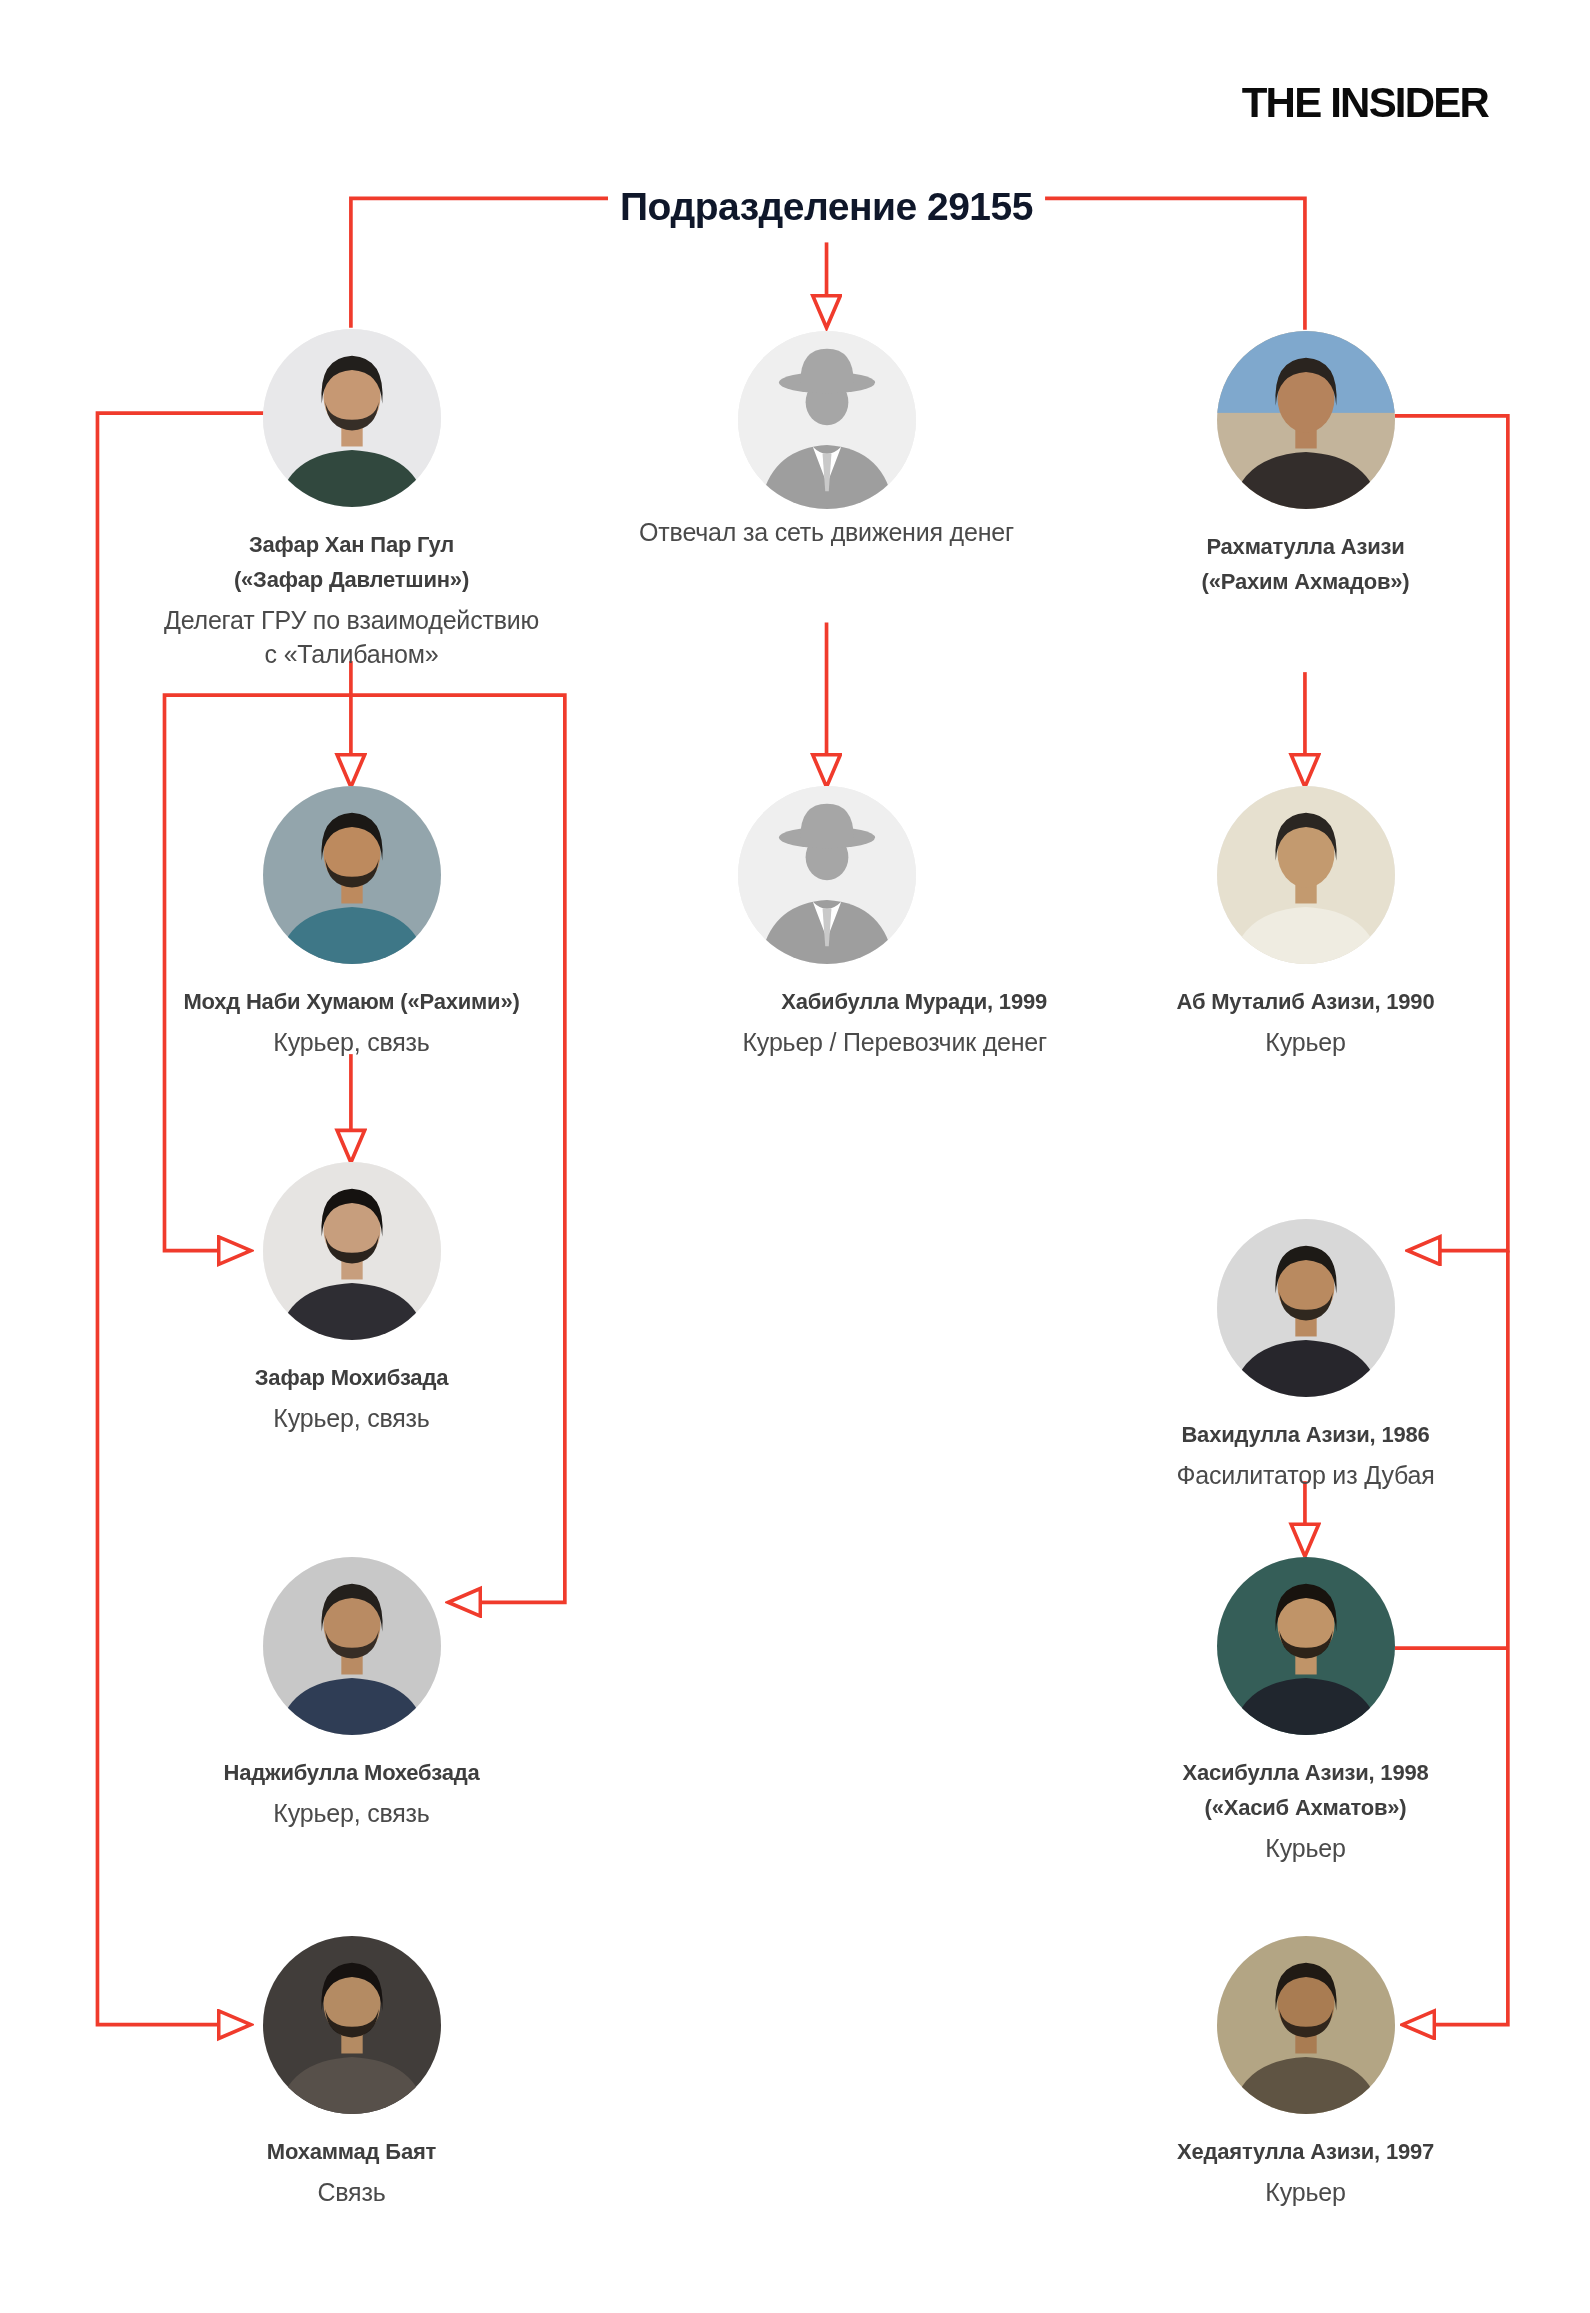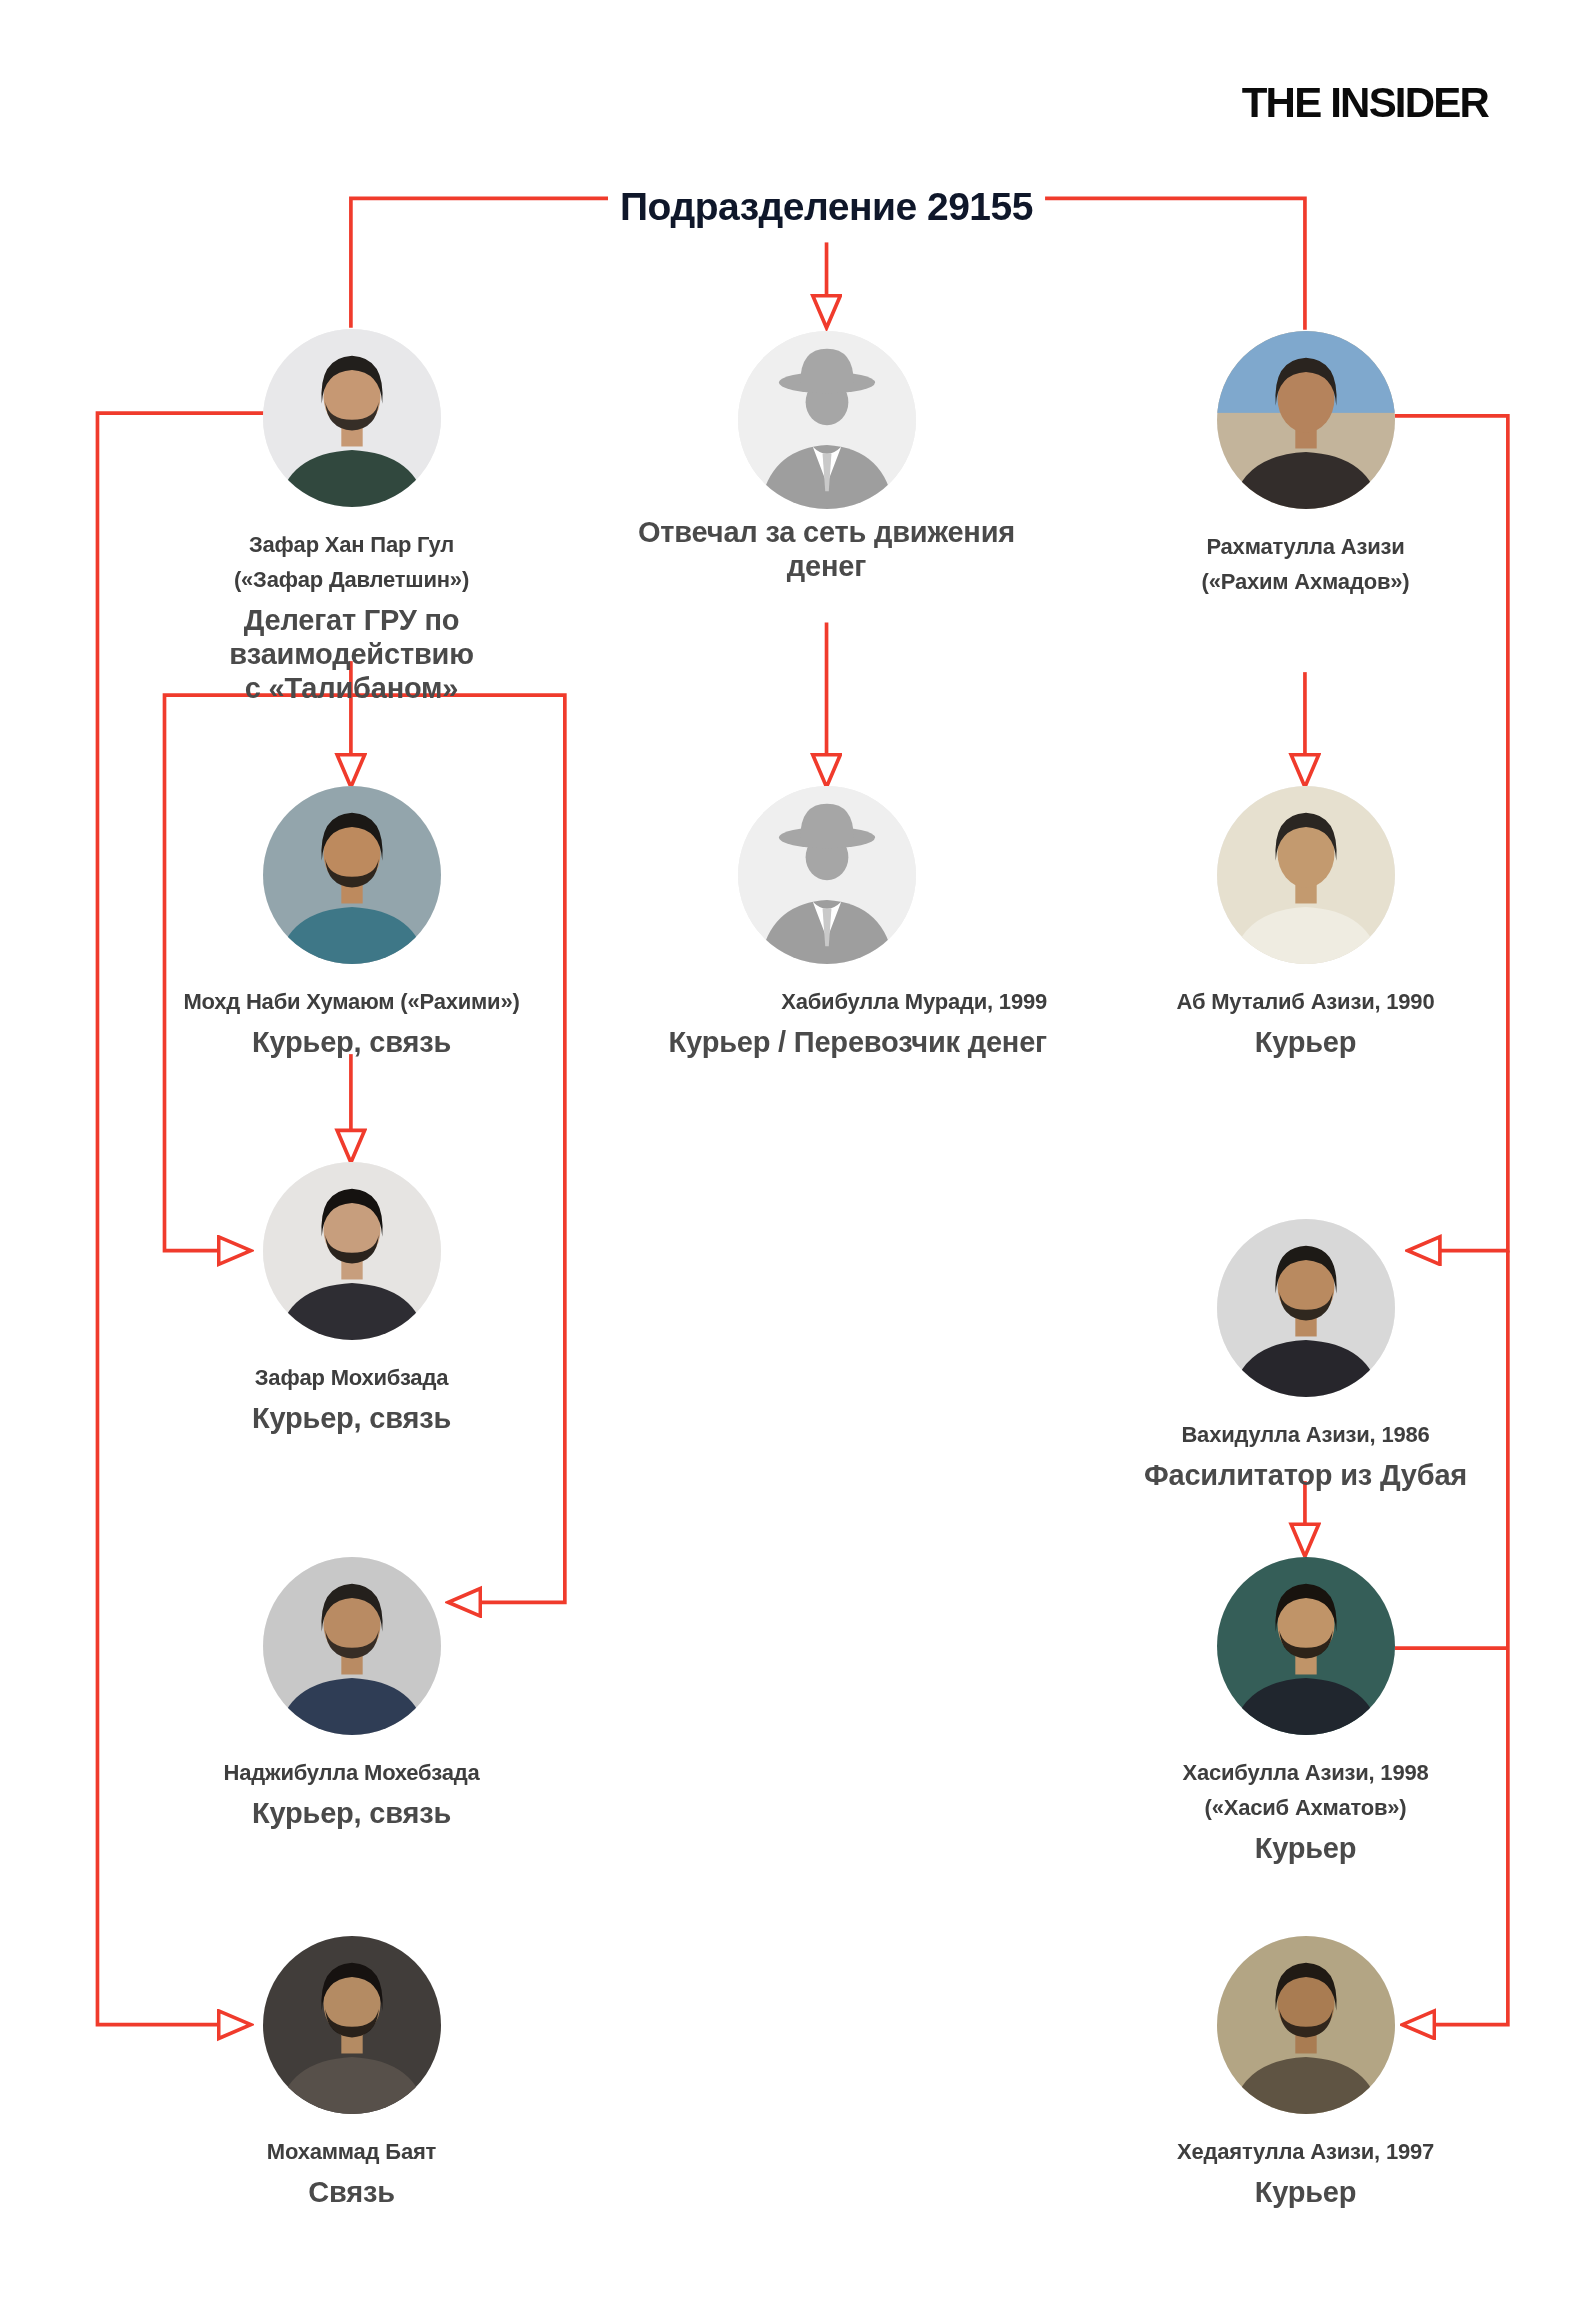--- a/index.html
+++ b/index.html
@@ -37,22 +37,22 @@
   .avatar{
     width:178px;height:178px;margin:0 auto;border-radius:50%;
     overflow:hidden;background:#eee;
   }
   .avatar svg{display:block;width:100%;height:100%;}
   .name{
     margin-top:20px;font-size:22px;line-height:35px;font-weight:bold;
     color:var(--name-color);white-space:pre-line;letter-spacing:-0.2px;
   }
   .role{
-    margin-top:6.4px;font-size:29px;line-height:34px;
-    color:var(--role-color);white-space:pre-line;letter-spacing:-0.2px;font-weight:bold;
+    margin-top:6.4px;font-size:25px;line-height:34px;
+    color:var(--role-color);white-space:pre-line;letter-spacing:-0.2px;
   }
 </style>
 </head>
 <body>
 
 <div id="canvas">
 
   <svg id="connector-layer" viewBox="0 0 1732 2519" xmlns="http://www.w3.org/2000/svg">
     <defs>
       <marker id="arrow-head" markerUnits="userSpaceOnUse" markerWidth="40" markerHeight="36" refX="2" refY="17" orient="auto">

